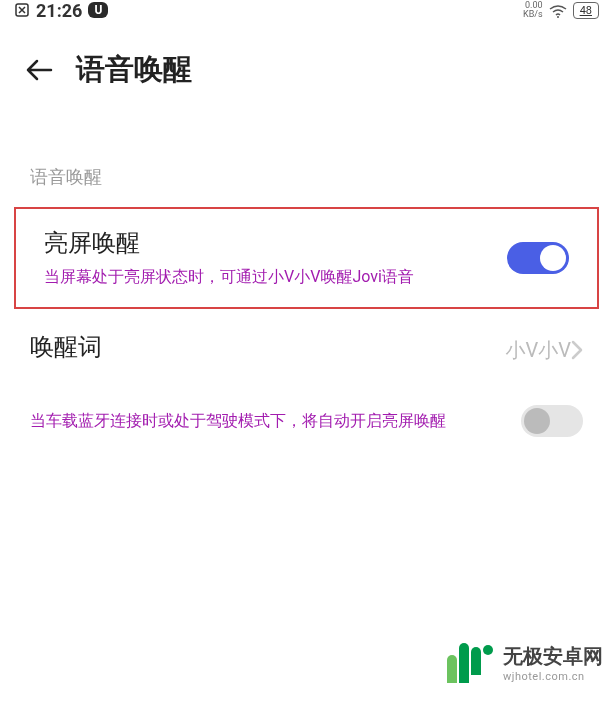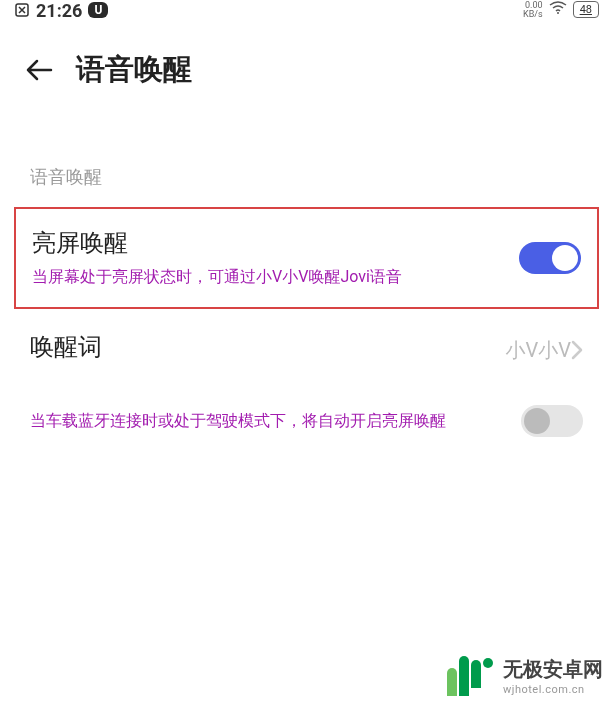--- a/index.html
+++ b/index.html
@@ -21,21 +21,21 @@
       color: #333;
     }
     .status-left {
       display: flex;
       align-items: center;
       gap: 6px;
       font-weight: 700;
     }
     .status-right {
       display: flex;
-      align-items: flex-start;
+      align-items: flex-end;
       gap: 6px;
       font-size: 10px;
     }
     .badge {
       background: #2a2a2a;
       color: #fff;
       border-radius: 6px;
       padding: 1px 6px;
       font-size: 12px;
     }
@@ -71,21 +71,21 @@
     }
     .item-row {
       padding: 18px 30px;
       display: flex;
       align-items: center;
       justify-content: space-between;
     }
     .item-highlighted {
       border: 2px solid #d84444;
       margin: 0 14px 4px 14px;
-      padding: 18px 16px;
+      padding: 18px 28px;
     }
     .item-text {
       flex: 1;
       padding-right: 20px;
     }
     .item-title {
       font-size: 24px;
       font-weight: 500;
       color: #222;
       margin-bottom: 6px;
@@ -124,21 +124,21 @@
     }
     .chevron {
       color: #ccc;
     }
     .right-group {
       display: flex;
       align-items: center;
     }
     .watermark {
       position: absolute;
-      bottom: 5px;
+      bottom: 18px;
       right: 10px;
       display: flex;
       align-items: center;
       gap: 10px;
     }
     .watermark-logo {
       display: flex;
       align-items: flex-end;
       gap: 2px;
     }

